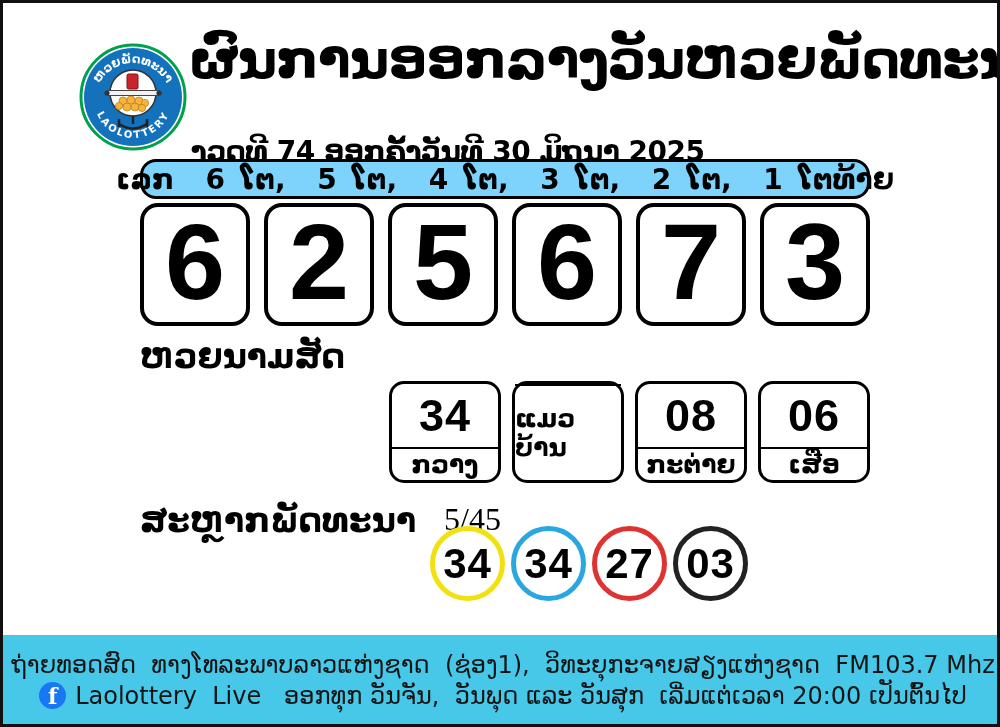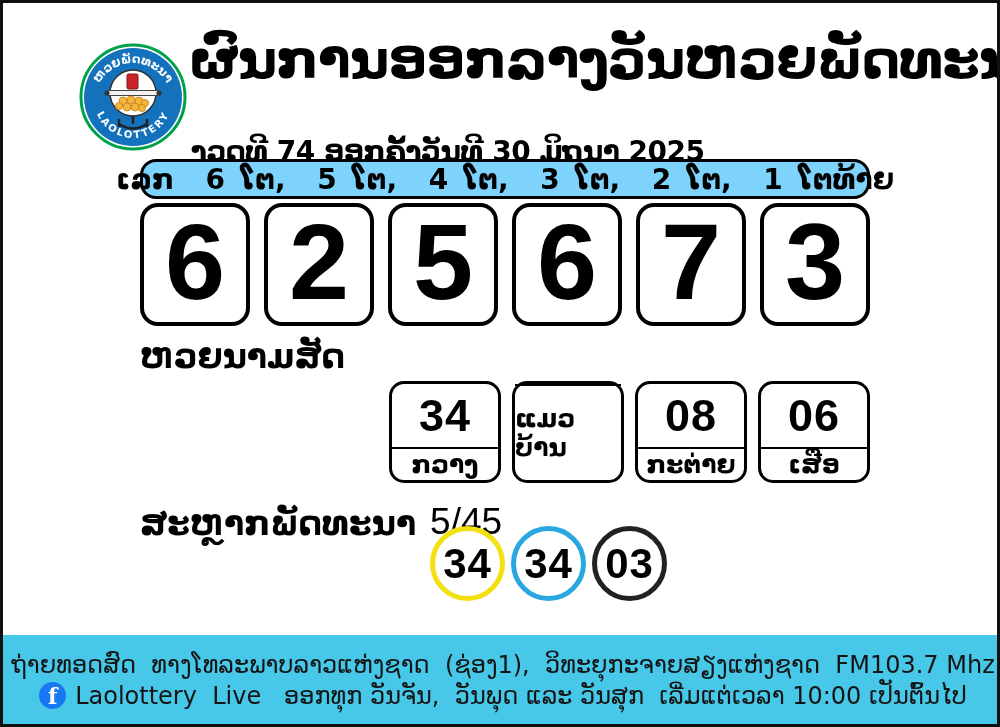--- a/index.html
+++ b/index.html
@@ -35,22 +35,22 @@
     width:112px;height:102px;border:3px solid #000;border-radius:15px;background:#fff;
     box-sizing:border-box;display:flex;flex-direction:column;
   }
   .animal-number{
     height:63px;display:flex;align-items:center;justify-content:center;
     font-family:"Liberation Sans",sans-serif;font-size:45px;font-weight:800;letter-spacing:1px;
   }
   .animal-divider{border-top:2px solid #000;width:100%;}
   .animal-label{flex:1;display:flex;align-items:center;justify-content:center;font-size:25px;font-weight:700;}
   
-  .dev-heading{left:137px;top:498px;font-size:33px;font-weight:900;display:flex;align-items:flex-end;gap:14px;}
-  .dev-format{font-family:Liberation Sans, sans-serif;font-size:37px;font-weight:400;}
+  .dev-heading{left:137px;top:498px;font-size:33px;font-weight:900;display:flex;align-items:flex-start;gap:28px;}
+  .dev-format{font-family:Liberation Serif, serif;font-size:32px;font-weight:400;}
   .balls-row{left:427px;top:523px;display:flex;gap:6px;}
   .ball{
     width:75px;height:75px;border-radius:50%;border:5px solid #000;background:#fff;box-sizing:border-box;
     display:flex;align-items:center;justify-content:center;
     font-family:"Liberation Sans",sans-serif;font-size:42px;font-weight:800;letter-spacing:1px;
   }
   
   .footer{
     left:0;top:632px;width:1000px;height:90px;background:#47c8e9;
     display:flex;flex-direction:column;align-items:center;justify-content:center;gap:3px;
@@ -143,24 +143,25 @@
     </div>
   </div>
 
   <div class="abs dev-heading">
     <span>ສະຫຼາກພັດທະນາ</span>
     <span class="dev-format">5/45</span>
   </div>
   <div class="abs balls-row">
     <div class="ball" style="border-color: rgb(242, 224, 17);">34</div>
     <div class="ball" style="border-color: rgb(41, 168, 224);">34</div>
+    <div class="ball" style="border-color: rgb(221, 51, 51);">27</div>
     <div class="ball" style="border-color: rgb(34, 34, 34);">03</div>
   </div>
 
   <div class="abs footer" style="background-color: rgb(71, 200, 233);">
     <div class="footer-line">ຖ່າຍທອດສົດ  ທາງໂທລະພາບລາວແຫ່ງຊາດ  (ຊ່ອງ1),  ວິທະຍຸກະຈາຍສຽງແຫ່ງຊາດ  FM103.7 Mhz</div>
     <div class="footer-line footer-line2">
       <span class="fb-icon">f</span>
-      <span class="pre">Laolottery  Live   ອອກທຸກ ວັນຈັນ,  ວັນພຸດ ແລະ ວັນສຸກ  ເລີ່ມແຕ່ເວລາ 10:00 ເປັນຕົ້ນໄປ</span>
+      <span class="pre">Laolottery  Live   ອອກທຸກ ວັນຈັນ,  ວັນພຸດ ແລະ ວັນສຸກ  ເລີ່ມແຕ່ເວລາ 20:00 ເປັນຕົ້ນໄປ</span>
     </div>
   </div>
 
 </div>
 
 </body></html>

